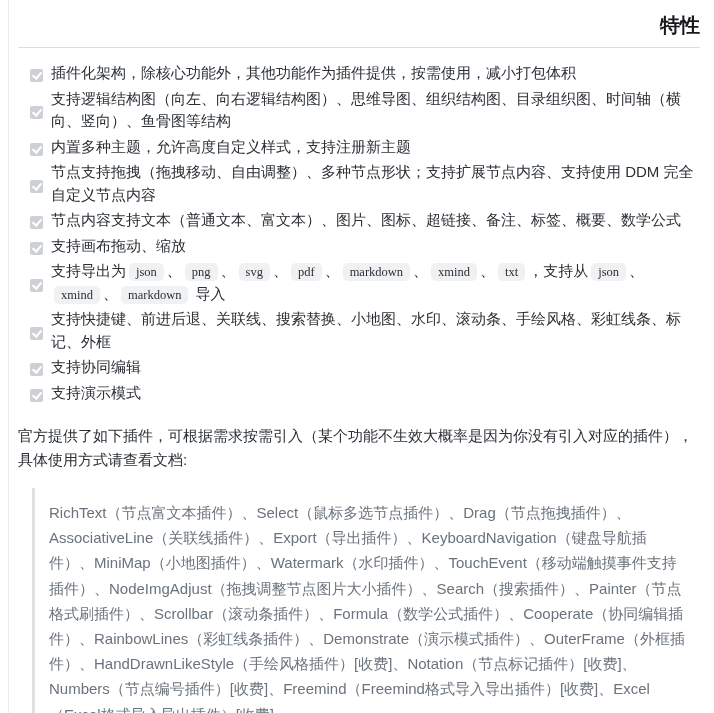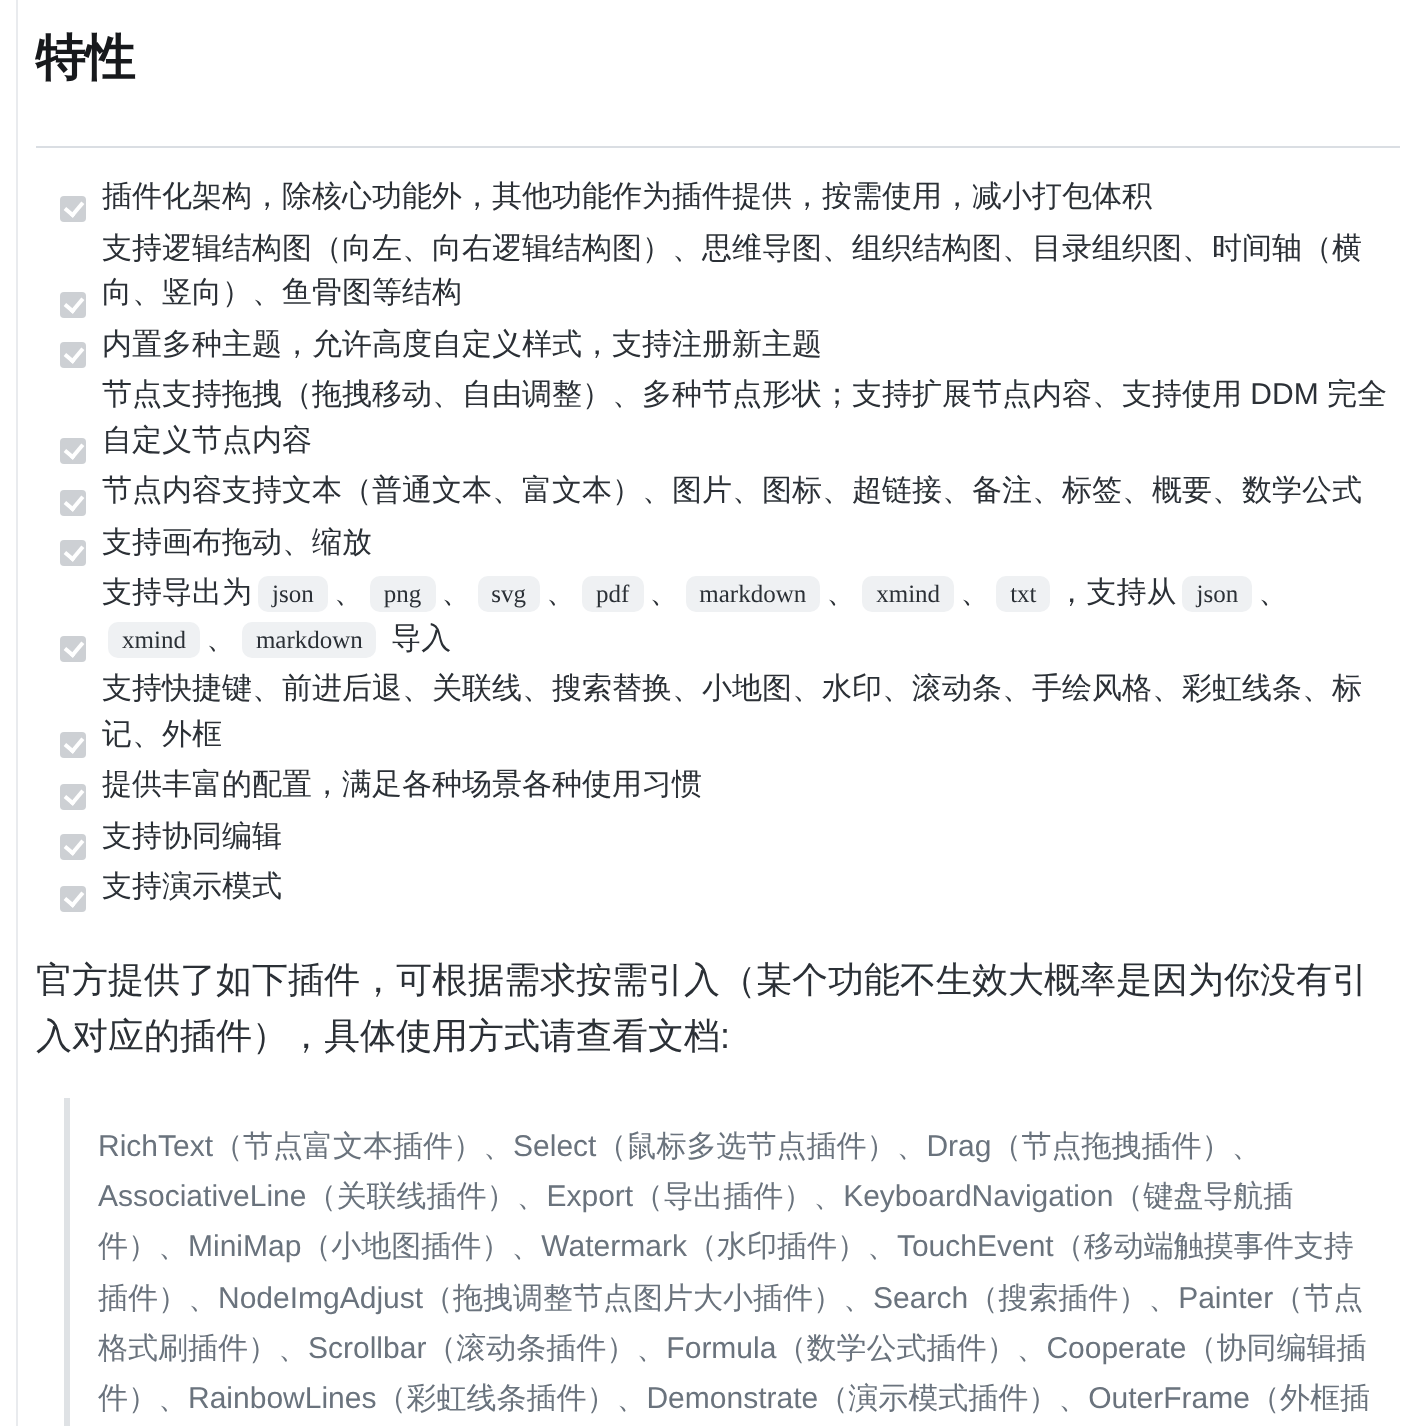--- a/index.html
+++ b/index.html
@@ -15,35 +15,36 @@
     overflow: hidden;
     background: #fff;
   }
   .content {
     margin-left: 8px;
     border-left: 1px solid var(--page-rule, #e9ebee);
     min-height: 713px;
     padding: 6px 14px 10px 9px;
   }
   h1.title {
-    font-size: 25px;
+    font-size: 20px;
     font-weight: 700;
     color: #17191c;
     margin: 6px 0 14px 0;
-    padding-bottom: 28px;
+    padding-bottom: 8px;
     border-bottom: 1px solid var(--heading-rule, #dadee3);
+    text-align: right;
   }
   ul.task-list {
     list-style: none;
     margin: 0 0 20px 0;
     padding: 0 0 0 12px;
   }
   li.task-item {
     display: flex;
-    align-items: flex-end;
+    align-items: center;
     margin: 3px 0;
     font-size: 15px;
     line-height: 1.5;
   }
   .checkbox {
     flex: none;
     width: 13px;
     height: 13px;
     margin: 5px 8px 0 0;
     background: #cdd0d4;
@@ -64,21 +65,21 @@
     font-family: Liberation Serif, serif;
     font-size: 12.5px;
     background: var(--code-bg, #eff1f3);
     color: #2b3036;
     padding: 2px 7px;
     border-radius: 5px;
     margin: 0 3px;
     white-space: nowrap;
   }
   p.para {
-    font-size: 18px;
+    font-size: 15px;
     line-height: 1.6;
     margin: 0 0 16px 0;
   }
   blockquote.quote {
     margin: 0 0 18px 14px;
     padding: 2px 14px;
     border-left: 3px solid var(--quote-border, #dfe2e5);
     color: var(--quote-text, #6a737d);
     font-size: 15px;
     line-height: 1.68;
@@ -121,24 +122,20 @@
         <li class="task-item">
           <span class="checkbox" style="background: rgb(205, 208, 212);"></span>
           <span class="task-text">支持导出为<code class="inline-code">json</code>、<code class="inline-code">png</code>、<code class="inline-code">svg</code>、<code class="inline-code">pdf</code>、<code class="inline-code">markdown</code>、<code class="inline-code">xmind</code>、<code class="inline-code">txt</code>，支持从<code class="inline-code">json</code>、<code class="inline-code">xmind</code>、<code class="inline-code">markdown</code> 导入</span>
         </li>
         <li class="task-item">
           <span class="checkbox" style="background: rgb(205, 208, 212);"></span>
           <span class="task-text">支持快捷键、前进后退、关联线、搜索替换、小地图、水印、滚动条、手绘风格、彩虹线条、标记、外框</span>
         </li>
         <li class="task-item">
           <span class="checkbox" style="background: rgb(205, 208, 212);"></span>
-          <span class="task-text">提供丰富的配置，满足各种场景各种使用习惯</span>
-        </li>
-        <li class="task-item">
-          <span class="checkbox" style="background: rgb(205, 208, 212);"></span>
           <span class="task-text">支持协同编辑</span>
         </li>
         <li class="task-item">
           <span class="checkbox" style="background: rgb(205, 208, 212);"></span>
           <span class="task-text">支持演示模式</span>
         </li>
       </ul>
 
     <p class="para">官方提供了如下插件，可根据需求按需引入（某个功能不生效大概率是因为你没有引入对应的插件），具体使用方式请查看文档:</p>
 

